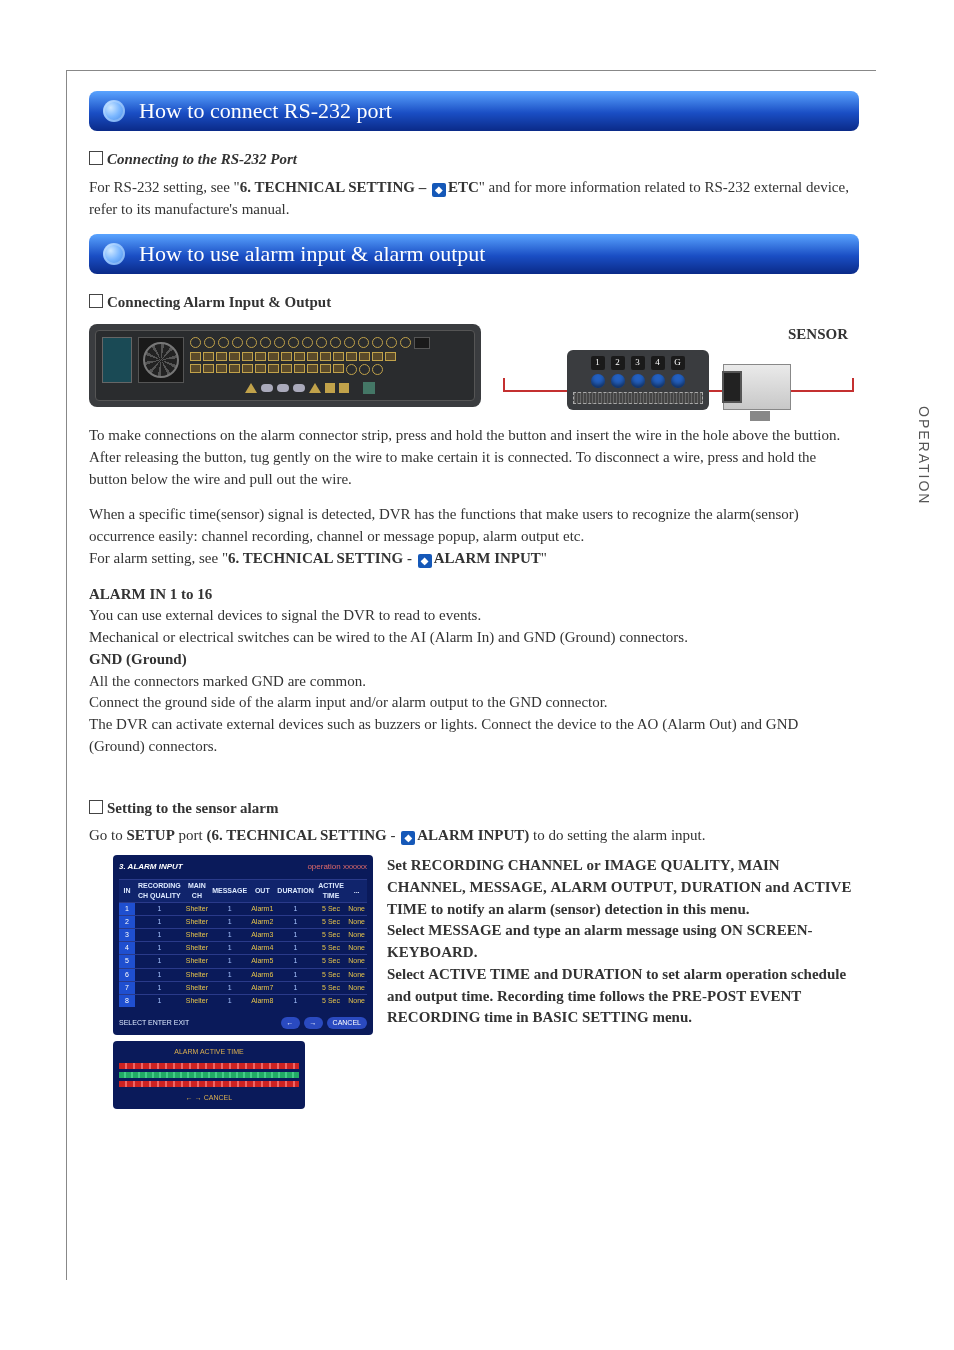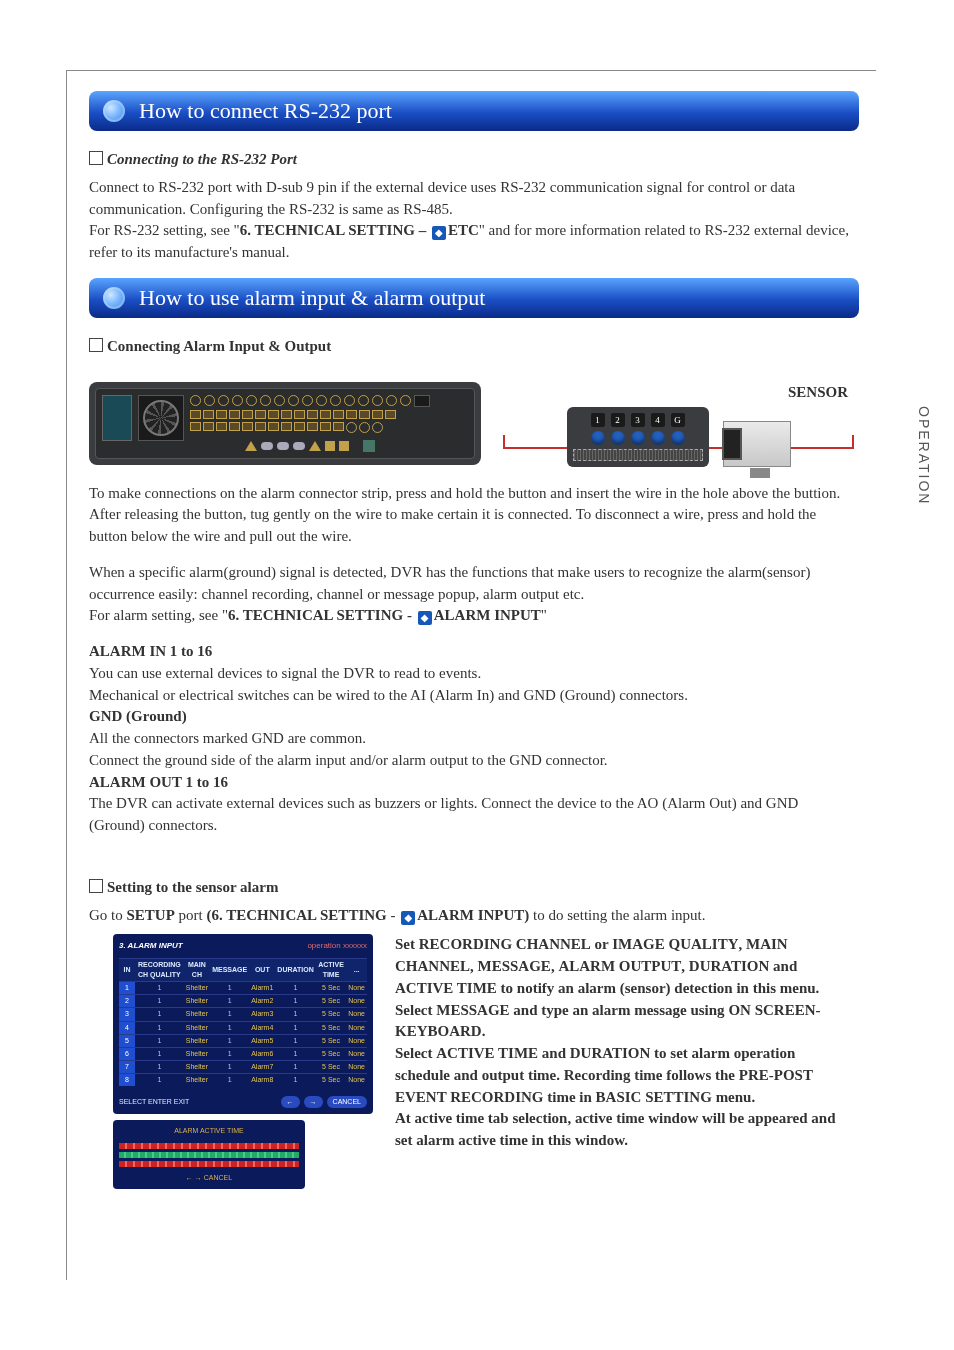--- a/index.html
+++ b/index.html
@@ -90,21 +90,21 @@
     text-orientation: mixed;
     font-family: Arial, sans-serif;
     font-size: 14px;
     letter-spacing: 2px;
     color: #555;
   }
   
   .figure-row {
     display: flex;
     gap: 22px;
-    margin-top: 24px;
+    margin-top: 10px;
   }
   .device-panel {
     background: #3a3c3f;
     border-radius: 8px;
     padding: 6px;
     color: #c1a24a;
     font-size: 8px;
     position: relative;
   }
   .device-inner {
@@ -342,21 +342,21 @@
     flex-direction: column;
     gap: 3px;
     margin: 6px 0;
   }
   .active-time .bar {
     height: 6px;
     background: repeating-linear-gradient(90deg, #c22 0 6px, #e66 6px 8px);
   }
   .col2 {
     display: flex;
-    gap: 22px;
+    gap: 14px;
     margin-top: 8px;
     padding-left: 24px;
   }
   .col2 .rtext {
     flex: 1;
     font-weight: bold;
   }
 </style>
 </head>
 <body>
@@ -366,21 +366,20 @@
 
     <div class="heading-bar">
       <span class="bullet"></span>
       <span>How to connect RS-232 port</span>
     </div>
 
     <div class="content">
       <div class="sub-heading">
         <span class="checkbox"></span><span class="italic-strong">Connecting to the RS-232 Port</span>
       </div>
-      <div>Connect to RS-232 port with D-sub 9 pin if the external device uses RS-232 communication signal for control or data communication. Configuring the RS-232 is same as RS-485.</div>
       <div>
         <span>For RS-232 setting, see "</span><strong>6. TECHNICAL SETTING – </strong><span class="small-blue-box">◆</span><strong>ETC</strong><span>" and for more information related to RS-232 external device, refer to its manufacture's manual.</span>
       </div>
     </div>
 
     <div class="heading-bar" style="margin-top:14px">
       <span class="bullet"></span>
       <span>How to use alarm input &amp; alarm output</span>
     </div>
 
@@ -494,33 +493,32 @@
                 </div>
             </div>
           </div>
           <div class="sensor-box"></div>
         </div>
       </div>
 
       <div style="height:18px"></div>
       <div>To make connections on the alarm connector strip, press and hold the button and insert the wire in the hole above the buttion. After releasing the button, tug gently on the wire to make certain it is connected. To disconnect a wire, press and hold the button below the wire and pull out the wire.</div>
       <div style="height:14px"></div>
-      <div>When a specific alarm(ground) signal is detected, DVR has the functions that make users to recognize the alarm(sensor) occurrence easily: channel recording, channel or message popup, alarm output etc.</div>
+      <div>When a specific time(sensor) signal is detected, DVR has the functions that make users to recognize the alarm(sensor) occurrence easily: channel recording, channel or message popup, alarm output etc.</div>
       <div>
         <span>For alarm setting, see "</span><strong>6. TECHNICAL SETTING - </strong><span class="small-blue-box">◆</span><strong>ALARM INPUT</strong><span>"</span>
       </div>
 
       <div style="height:14px"></div>
       <div><strong>ALARM IN 1 to 16</strong></div>
       <div>You can use external devices to signal the DVR to read to events.</div>
       <div>Mechanical or electrical switches can be wired to the AI (Alarm In) and GND (Ground) connectors.</div>
       <div><strong>GND (Ground)</strong></div>
       <div>All the connectors marked GND are common.</div>
       <div>Connect the ground side of the alarm input and/or alarm output to the GND connector.</div>
-      <div><strong>ALARM OUT 1 to 16</strong></div>
       <div>The DVR can activate external devices such as buzzers or lights. Connect the device to the AO (Alarm Out) and GND (Ground) connectors.</div>
 
       <div style="height:30px"></div>
 
       <div class="sub-heading">
         <span class="checkbox"></span><strong>Setting to the sensor alarm</strong>
       </div>
       <div>
         <span>Go to </span><strong>SETUP</strong><span> port </span><strong>(6. TECHNICAL SETTING</strong><span> - </span><span class="small-blue-box">◆</span><strong>ALARM INPUT)</strong><span> to do setting the alarm input.</span>
       </div>
@@ -650,20 +648,19 @@
         <div class="rtext">
           <div>
             <span>Set </span><strong>RECORDING CHANNEL</strong><span> or </span><strong>IMAGE QUALITY</strong><span>, </span><strong>MAIN CHANNEL</strong><span>, </span><strong>MESSAGE</strong><span>, </span><strong>ALARM OUTPUT</strong><span>, </span><strong>DURATION</strong><span> and </span><strong>ACTIVE TIME</strong><span> to notify an alarm (sensor) detection in this menu.</span>
           </div>
           <div>
             <span>Select </span><strong>MESSAGE</strong><span> and type an alarm message using </span><strong>ON SCREEN-KEYBOARD</strong><span>.</span>
           </div>
           <div>
             <span>Select </span><strong>ACTIVE TIME</strong><span> and </span><strong>DURATION</strong><span> to set alarm operation schedule and output time. Recording time follows the </span><strong>PRE-POST EVENT RECORDING</strong><span> time in </span><strong>BASIC SETTING</strong><span> menu.</span>
           </div>
-          <div>At active time tab selection, active time window will be appeared and set alarm active time in this window.</div>
         </div>
       </div>
     </div>
   </div>
 
   <div class="side-tab">OPERATION</div>
 </div>
 
 </body></html>

